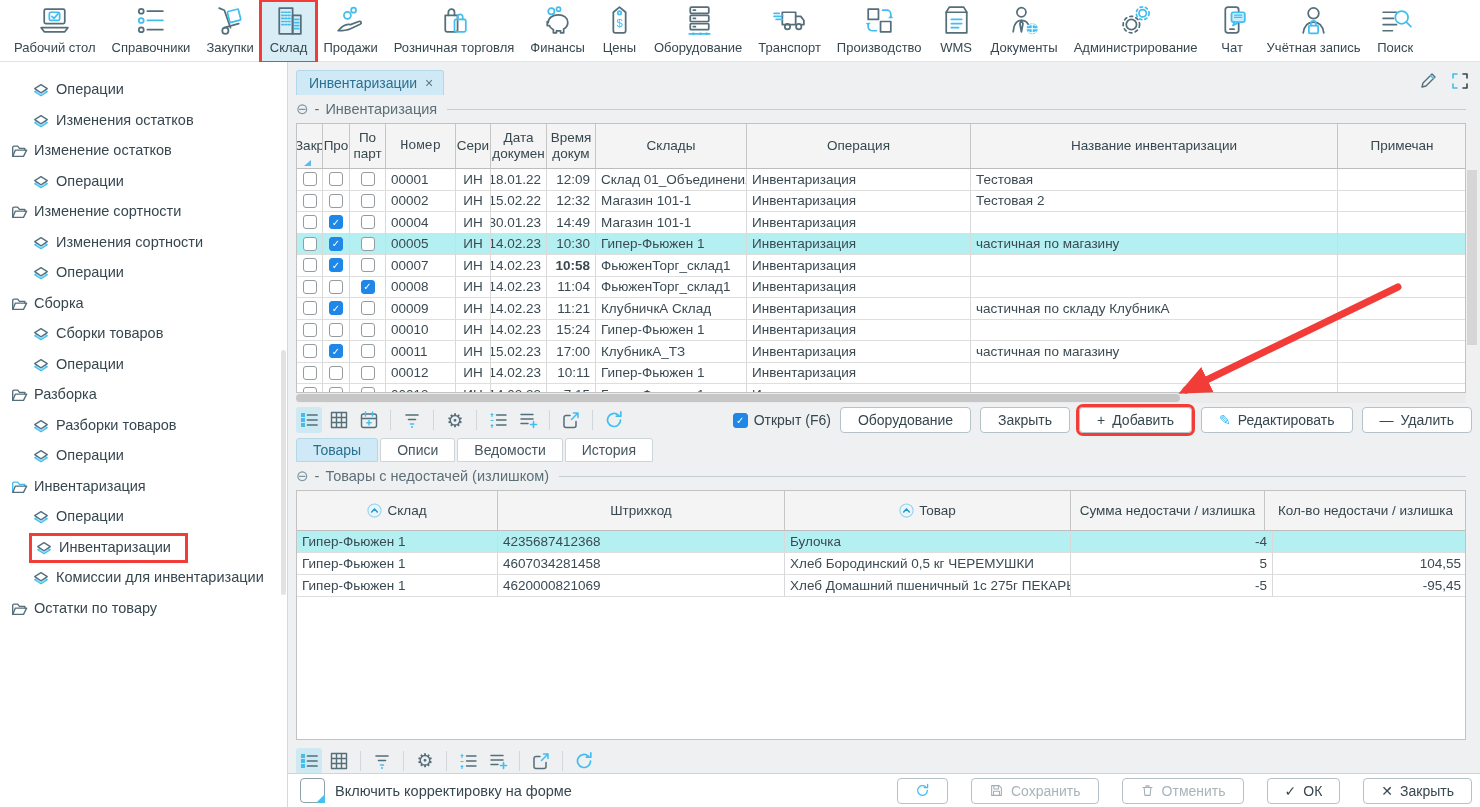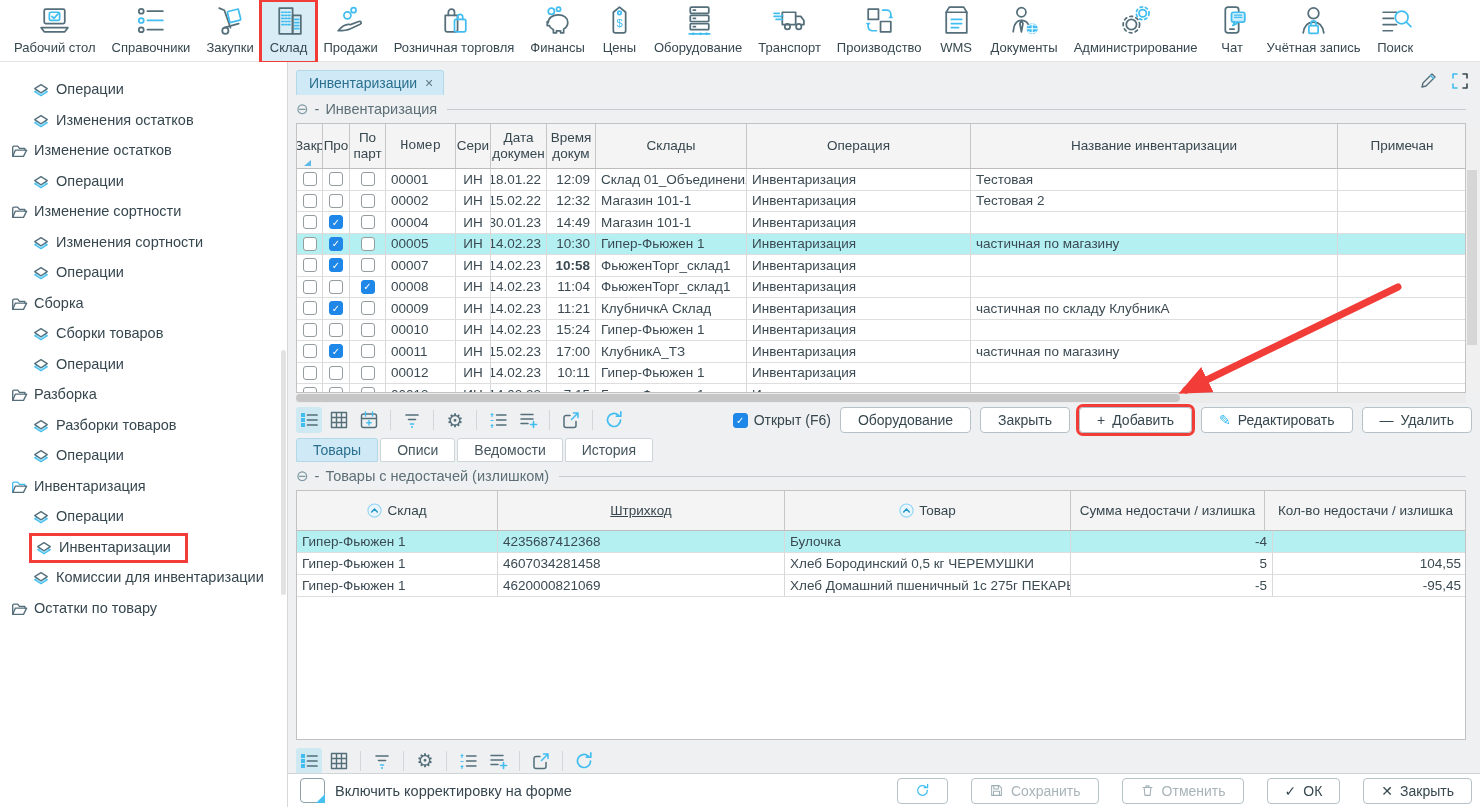--- a/index.html
+++ b/index.html
@@ -864,21 +864,21 @@
     </div>
 
     <div class="tbl" id="tbl2" style="width:1170px;height:250px;">
         <div class="tr">
           <div class="th" style="width:201px;height:40px;"><span class="sort-circ">
               <svg viewBox="0 0 16 16">
                 <circle cx="8" cy="8" r="7" fill="#eaf6fd" stroke="#8fd4f2" stroke-width="1.2"></circle>
                 <path d="M5 9.5l3-3 3 3" stroke="#2196c9" stroke-width="1.6" fill="none" stroke-linecap="round"></path>
               </svg>
             </span>Склад</div>
-          <div class="th" style="width:287px;height:40px;text-decoration:underline;">Штрихкод</div>
+          <div class="th" style="width:287px;height:40px;">Штрихкод</div>
           <div class="th" style="width:286px;height:40px;"><span class="sort-circ">
               <svg viewBox="0 0 16 16">
                 <circle cx="8" cy="8" r="7" fill="#eaf6fd" stroke="#8fd4f2" stroke-width="1.2"></circle>
                 <path d="M5 9.5l3-3 3 3" stroke="#2196c9" stroke-width="1.6" fill="none" stroke-linecap="round"></path>
               </svg>
             </span>Товар</div>
           <div class="th" style="width:194px;height:40px;">Сумма недостачи / излишка</div>
           <div class="th" style="width:202px;height:40px;">Кол-во недостачи / излишка</div>
         </div>
         <div class="tr sel">

